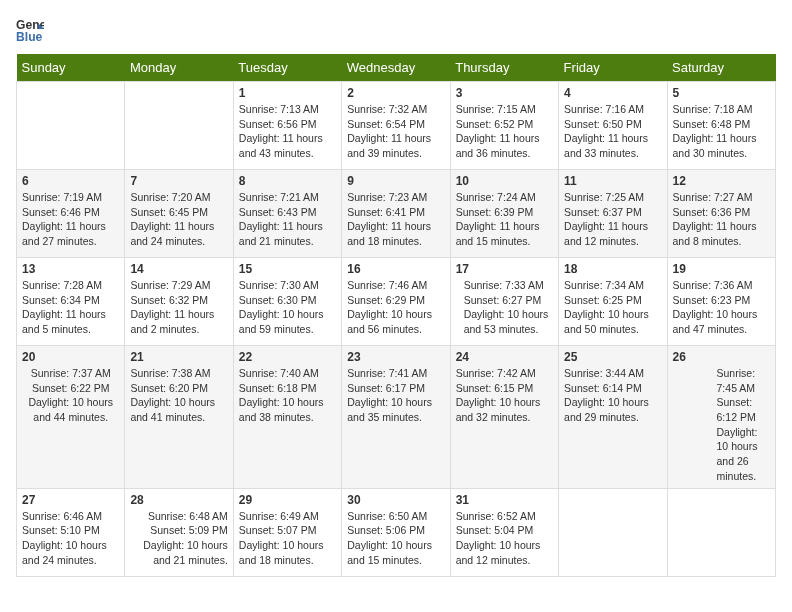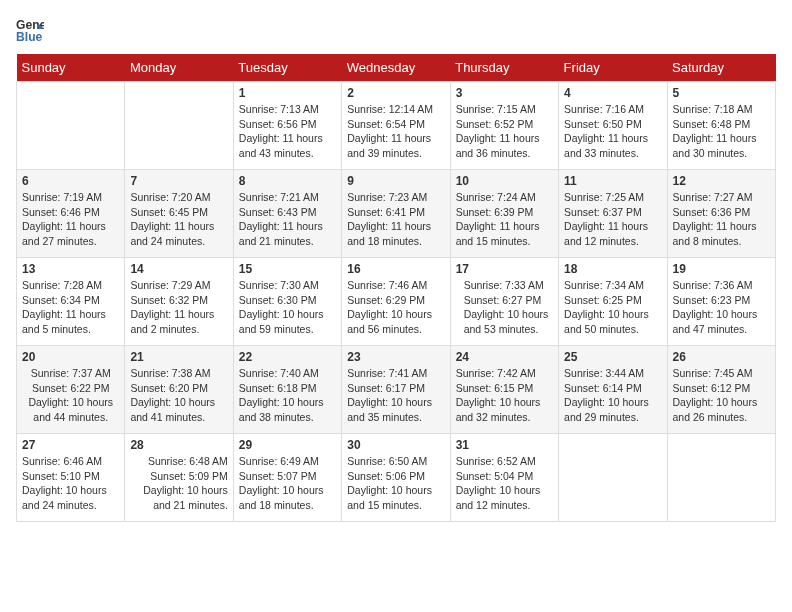--- a/index.html
+++ b/index.html
@@ -37,21 +37,21 @@
     .location {
       font-size: 15px;
       color: #555;
     }
     table {
       width: 100%;
       border-collapse: collapse;
       table-layout: fixed;
     }
     th {
-      background-color: #b91c1c;
+      background-color: #4d7c0f;
       color: white;
       text-align: left;
       padding: 6px 5px;
       font-size: 13px;
       font-weight: normal;
     }
     td {
       border: 1px solid #ddd;
       vertical-align: top;
       padding: 4px 5px;
@@ -114,21 +114,21 @@
         <td class="empty"></td>
         <td class="empty"></td>
         <td>
           <span class="day-num">1</span>
           <div class="day-info" style="white-space: pre-line;">Sunrise: 7:13 AM
 Sunset: 6:56 PM
 Daylight: 11 hours and 43 minutes.</div>
         </td>
         <td>
           <span class="day-num">2</span>
-          <div class="day-info" style="white-space: pre-line;">Sunrise: 12:14 AM
+          <div class="day-info" style="white-space: pre-line;">Sunrise: 7:32 AM
 Sunset: 6:54 PM
 Daylight: 11 hours and 39 minutes.</div>
         </td>
         <td>
           <span class="day-num">3</span>
           <div class="day-info" style="white-space: pre-line;">Sunrise: 7:15 AM
 Sunset: 6:52 PM
 Daylight: 11 hours and 36 minutes.</div>
         </td>
         <td>
@@ -264,21 +264,21 @@
 Daylight: 10 hours and 32 minutes.</div>
         </td>
         <td>
           <span class="day-num">25</span>
           <div class="day-info" style="white-space: pre-line;">Sunrise: 3:44 AM
 Sunset: 6:14 PM
 Daylight: 10 hours and 29 minutes.</div>
         </td>
         <td>
           <span class="day-num">26</span>
-          <div class="day-info" style="white-space: pre-line;">Sunrise: 7:45 AM
+          <div class="day-info" style="white-space: pre-line; margin-left: 44px;">Sunrise: 7:45 AM
 Sunset: 6:12 PM
 Daylight: 10 hours and 26 minutes.</div>
         </td>
       </tr>
       <tr>
         <td>
           <span class="day-num">27</span>
           <div class="day-info" style="white-space: pre-line;">Sunrise: 6:46 AM
 Sunset: 5:10 PM
 Daylight: 10 hours and 24 minutes.</div>

